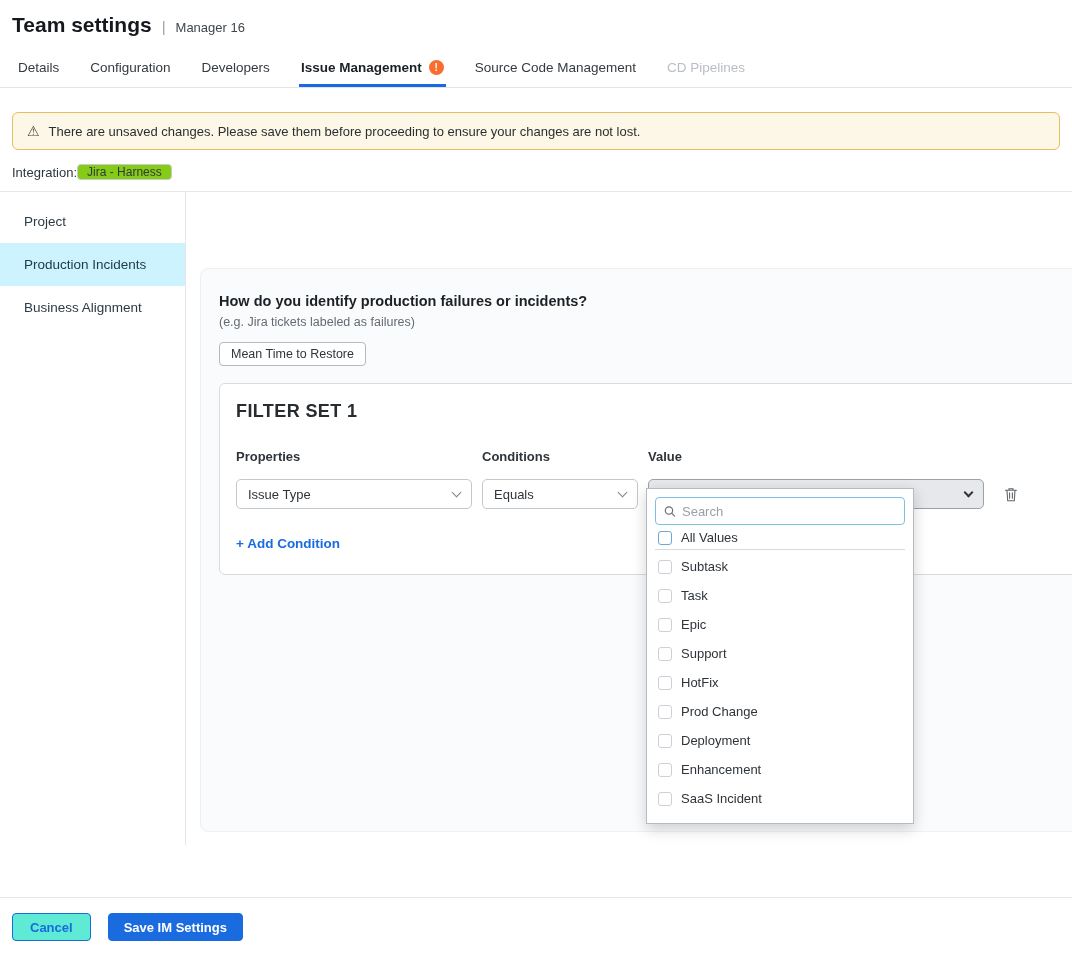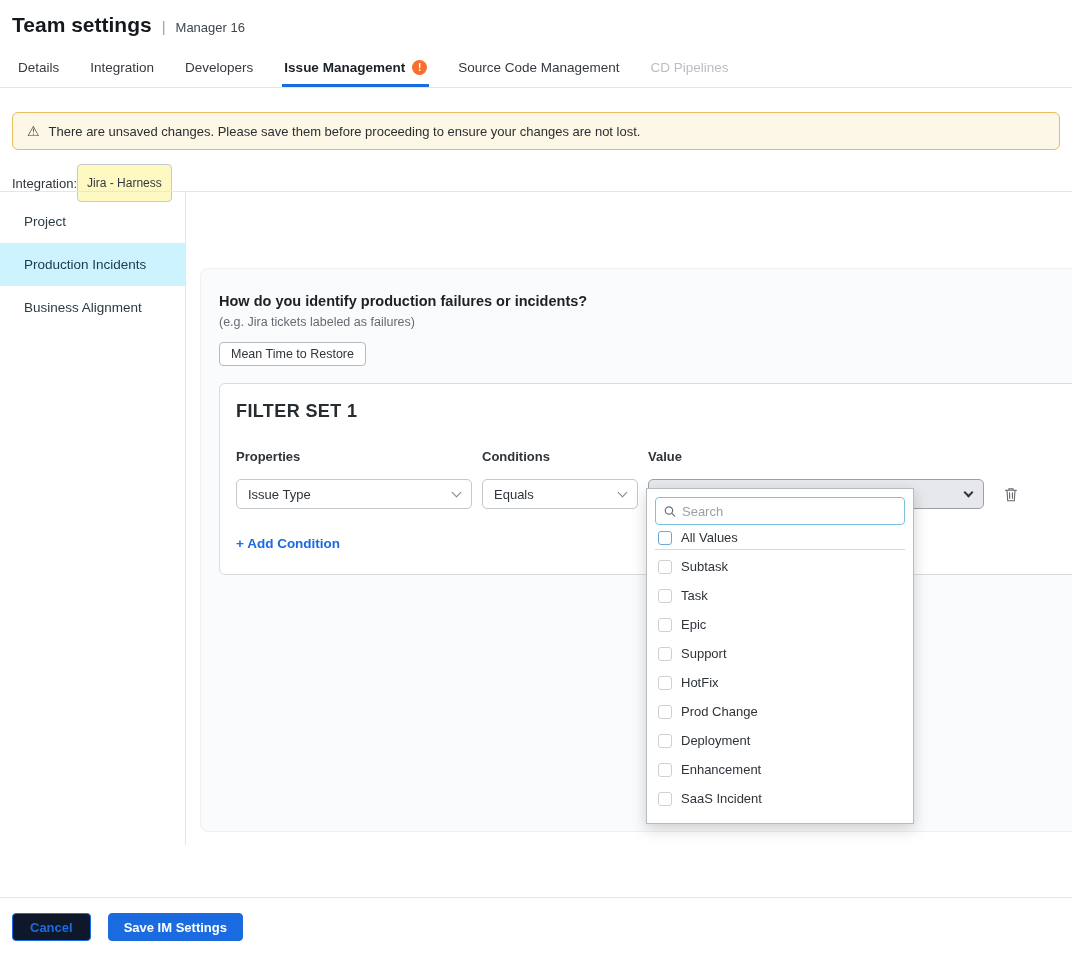--- a/index.html
+++ b/index.html
@@ -21,21 +21,21 @@
   .tab-badge { width:15px; height:15px; border-radius:50%; background:#f96d2f; color:#fff; font-size:10px; font-weight:700; line-height:15px; text-align:center; }
 
   
   .banner { position:absolute; left:12px; right:12px; top:112px; height:38px; background:#fdf7e7; border:1px solid #e9bd5e; border-radius:6px; display:flex; align-items:center; padding:0 14px; gap:9px; }
   .banner-icon { font-size:14px; color:#3b3b3b; line-height:1; }
   .banner-text { font-size:13px; color:#2b2f33; }
 
   
   .integration { position:absolute; left:12px; top:164px; display:flex; align-items:center; }
   .integration-label { font-size:13px; color:#2f353b; }
-  .chip { font-size:12px; color:#33393f; border:1px solid #c6cacd; border-radius:4px; padding:11px 9px; background:#fef9c3; }
+  .chip { font-size:12px; color:#33393f; border:1px solid #c6cacd; border-radius:4px; padding:0 9px; background:#84cc16; }
 
   .divider-top { position:absolute; left:0; right:0; top:191px; height:1px; background:#e4e6e8; }
   .divider-bottom { position:absolute; left:0; right:0; top:897px; height:1px; background:#e4e6e8; }
 
   
   .sidebar { position:absolute; left:0; top:192px; width:186px; height:653px; border-right:1px solid #e4e6e8; padding-top:8px; }
   .side-item { padding:14px 24px; font-size:13.5px; color:#2c3a44; cursor:pointer; }
   .side-item.active { background:#cdf4fe; color:#203c4c; }
 
   
@@ -71,40 +71,40 @@
   .search-box input::placeholder { color:#9aa0a6; }
   .all-values-row { margin-top:1px; height:24px; display:flex; align-items:center; gap:9px; padding:0 3px; border-bottom:1px solid #d6dadd; margin-bottom:2px; }
   .opt-row { height:29px; display:flex; align-items:center; gap:9px; padding:0 3px; cursor:pointer; }
   .cb { width:14px; height:14px; border:1px solid #cdd1d5; border-radius:3px; background:#fff; flex:0 0 auto; }
   .cb.blue { border-color:#6fa8d6; }
   .opt-label { font-size:13px; color:#2e343a; }
 
   
   .footer { position:absolute; left:12px; top:913px; display:flex; gap:17px; }
   .btn { height:28px; border-radius:4px; font-size:13px; font-weight:700; cursor:pointer; font-family:inherit; }
-  .btn-secondary { background:#0f172a; border:1px solid #1a6be0; color:#1a6be0; padding:0 17px; }
+  .btn-secondary { background:#5eead4; border:1px solid #1a6be0; color:#1a6be0; padding:0 17px; }
   .btn-primary { background:#1a6be0; border:1px solid #1a6be0; color:#fff; padding:0 15px; }
 </style>
 </head>
 <body>
 
 <div class="page">
 
   <div class="header">
     <span class="page-title">Team settings</span>
     <span class="header-sep">|</span>
     <span class="header-sub">Manager 16</span>
   </div>
 
   <div class="tabbar">
     <div class="tab">
       <span>Details</span>
     </div>
     <div class="tab">
-      <span>Integration</span>
+      <span>Configuration</span>
     </div>
     <div class="tab">
       <span>Developers</span>
     </div>
     <div class="tab active">
       <span>Issue Management</span>
       <span class="tab-badge">!</span>
     </div>
     <div class="tab">
       <span>Source Code Management</span>

